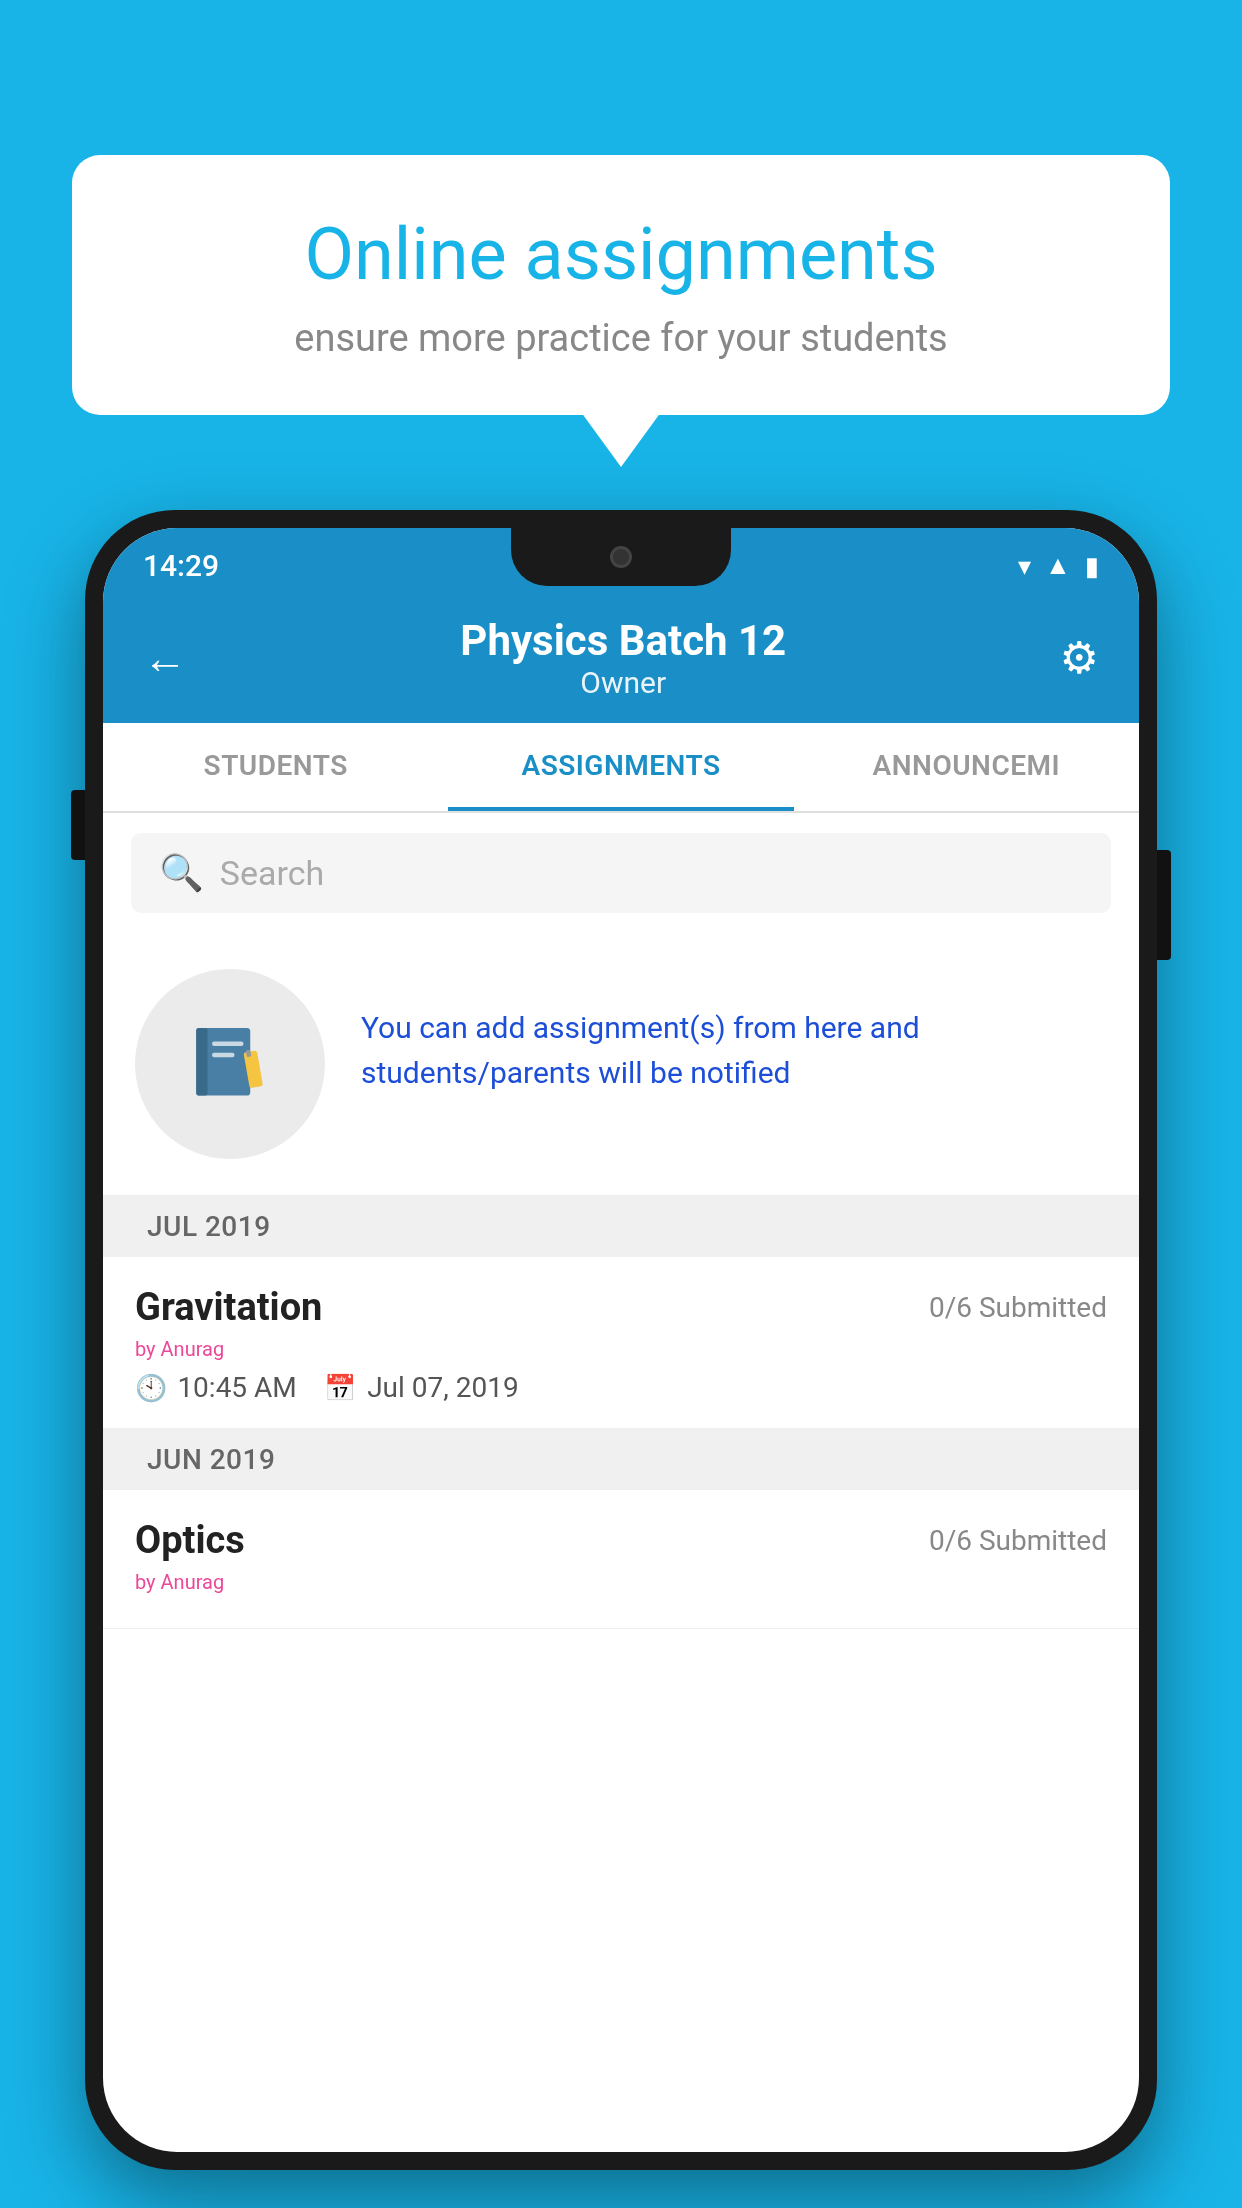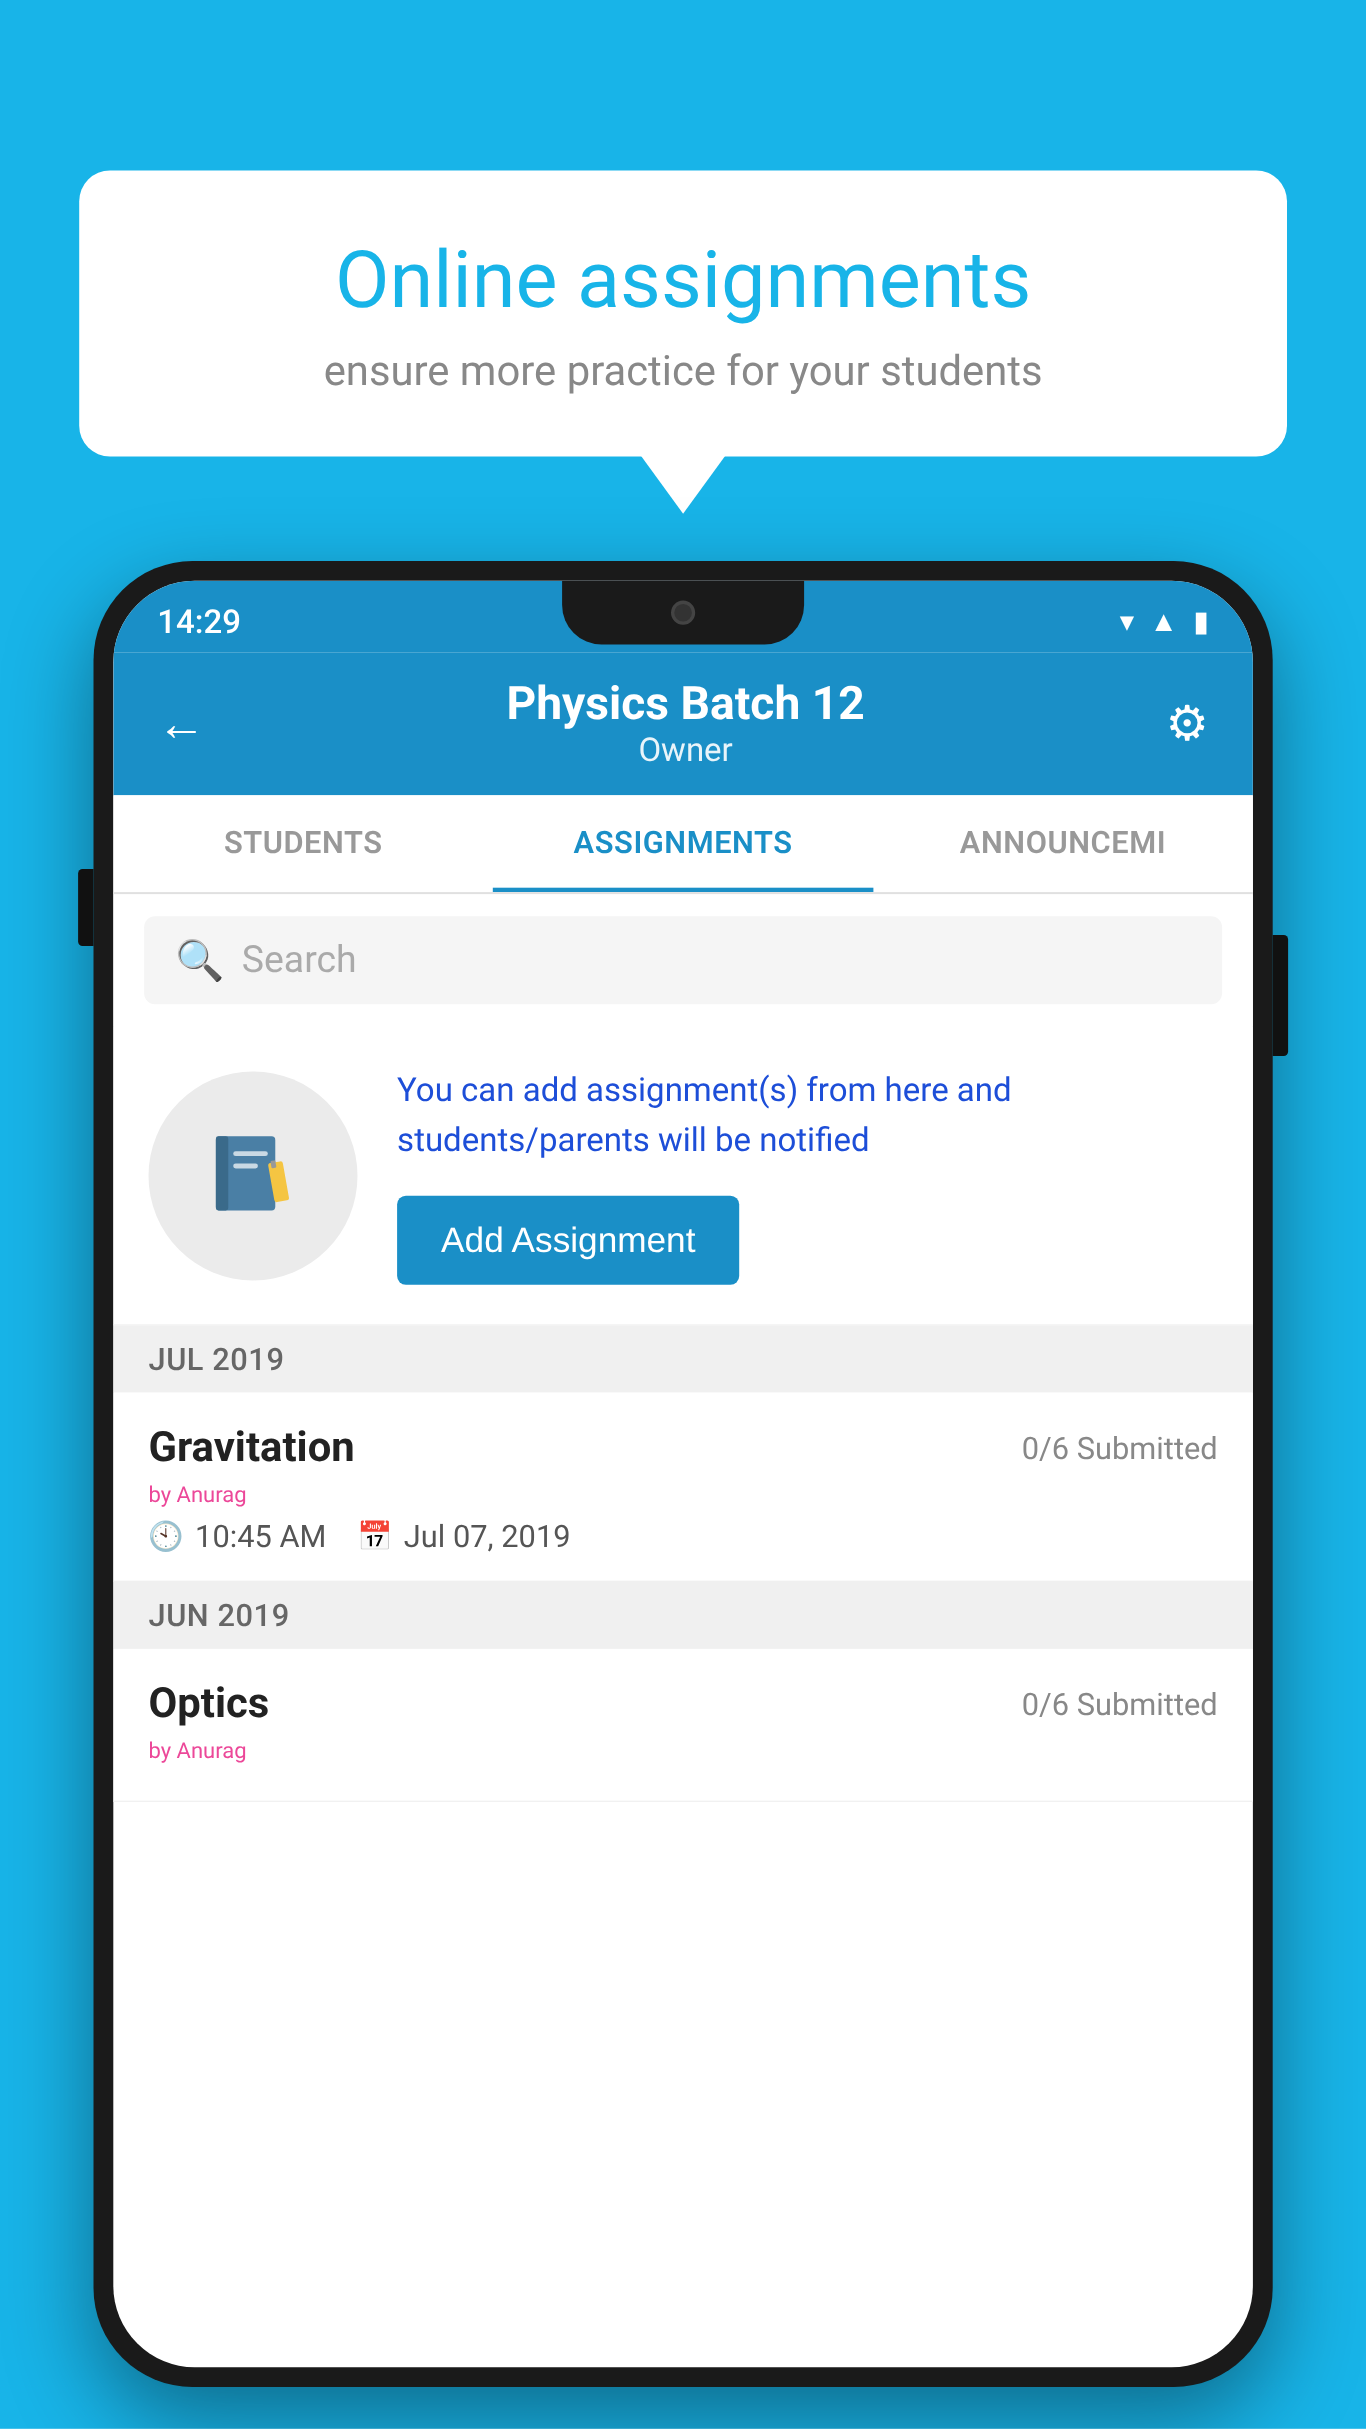--- a/index.html
+++ b/index.html
@@ -249,21 +249,21 @@
       border-radius: 8px;
       padding: 22px 40px;
       font-size: 32px;
       font-weight: 500;
       cursor: pointer;
     }
 
     
     .section-header {
       background: #f0f0f0;
-      padding: 14px 32px;
+      padding: 14px 44px;
       font-size: 28px;
       color: #666;
       font-weight: 500;
       letter-spacing: 0.5px;
     }
 
     
     .assignment-item {
       background: white;
       padding: 28px 32px 24px;
@@ -383,21 +383,20 @@
             <rect x="10" y="8" width="48" height="60" rx="3" fill="#4a7fa5"></rect>
             <rect x="10" y="8" width="10" height="60" rx="2" fill="#3a6a8a"></rect>
             <rect x="24" y="20" width="28" height="4" rx="2" fill="white" opacity="0.7"></rect>
             <rect x="24" y="30" width="20" height="4" rx="2" fill="white" opacity="0.7"></rect>
             <rect x="52" y="30" width="12" height="32" rx="2" fill="#f5c542" transform="rotate(-10, 52, 30)"></rect>
             <rect x="54" y="28" width="4" height="6" rx="1" fill="#999" transform="rotate(-10, 54, 28)"></rect>
           </svg>
         </div>
         <div class="info-card-text-block">
           <div class="info-card-text">You can add assignment(s) from here and students/parents will be notified</div>
-          <button class="add-assignment-btn">Add Assignment</button>
         </div>
       </div>
 
       <div class="section-header">JUL 2019</div>
       <div class="assignment-item">
         <div class="assignment-row1">
           <span class="assignment-name">Gravitation</span>
           <span class="assignment-submitted">0/6 Submitted</span>
         </div>
         <div class="assignment-by">by Anurag</div>

